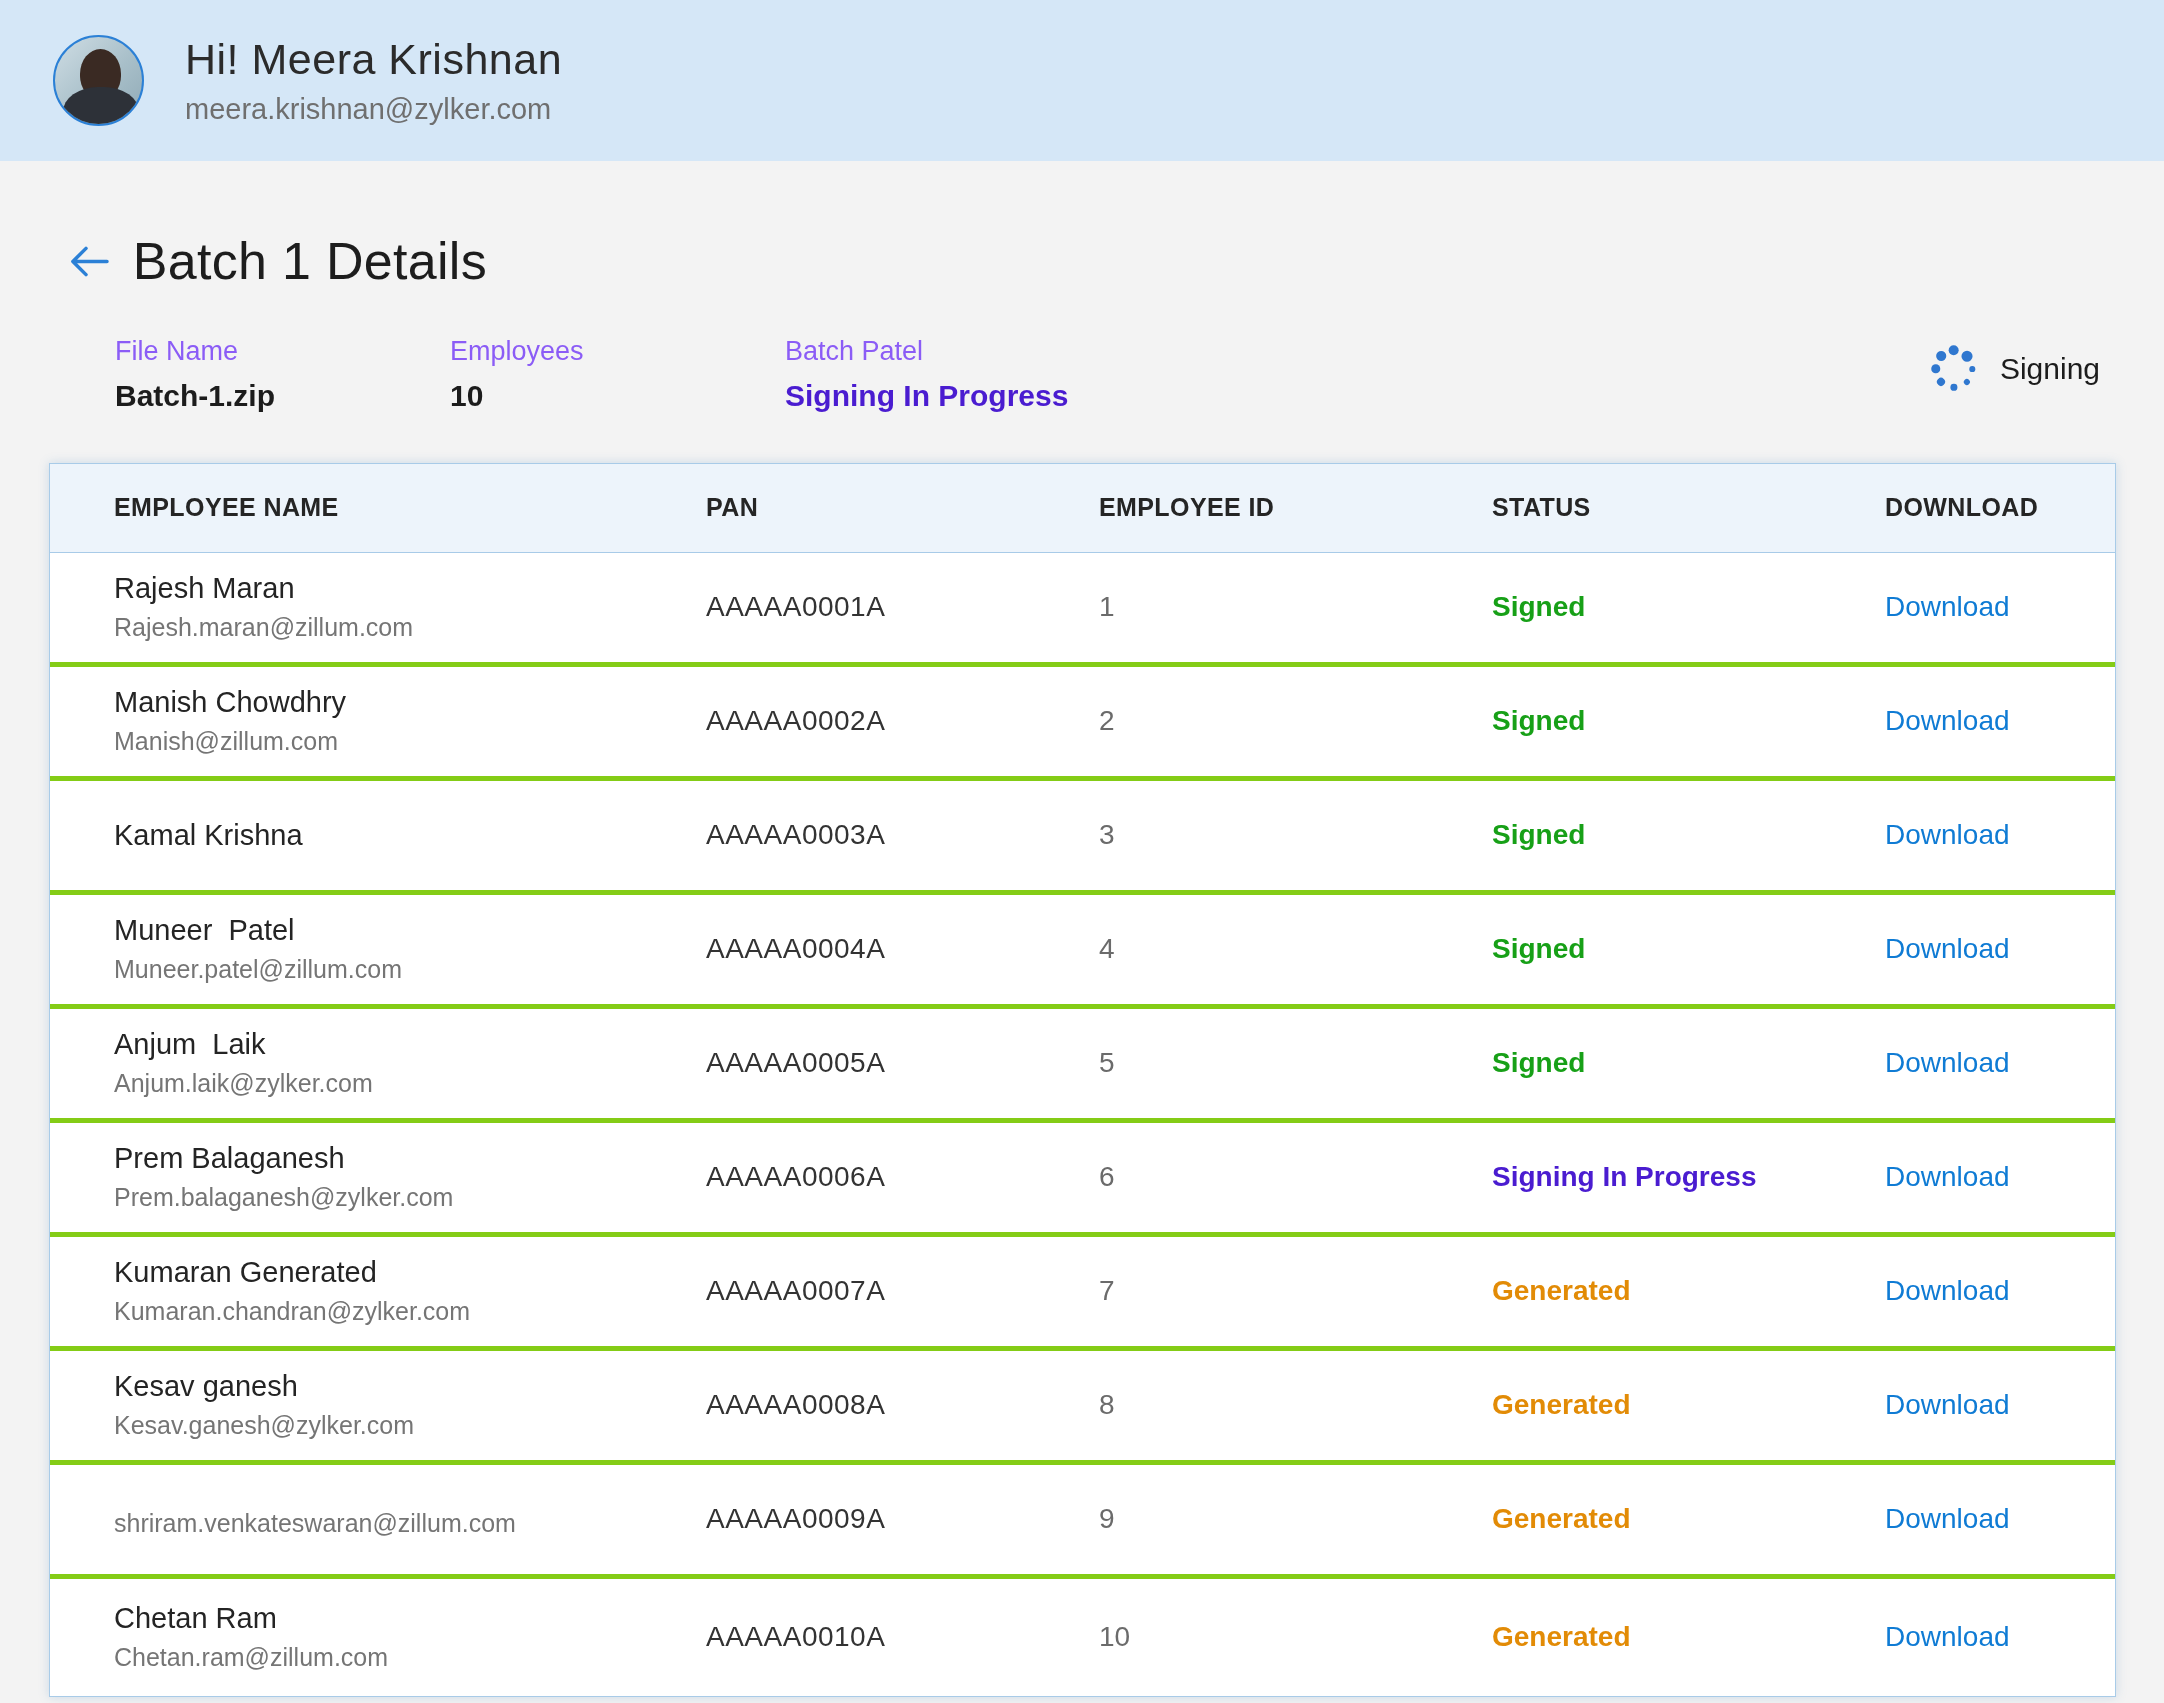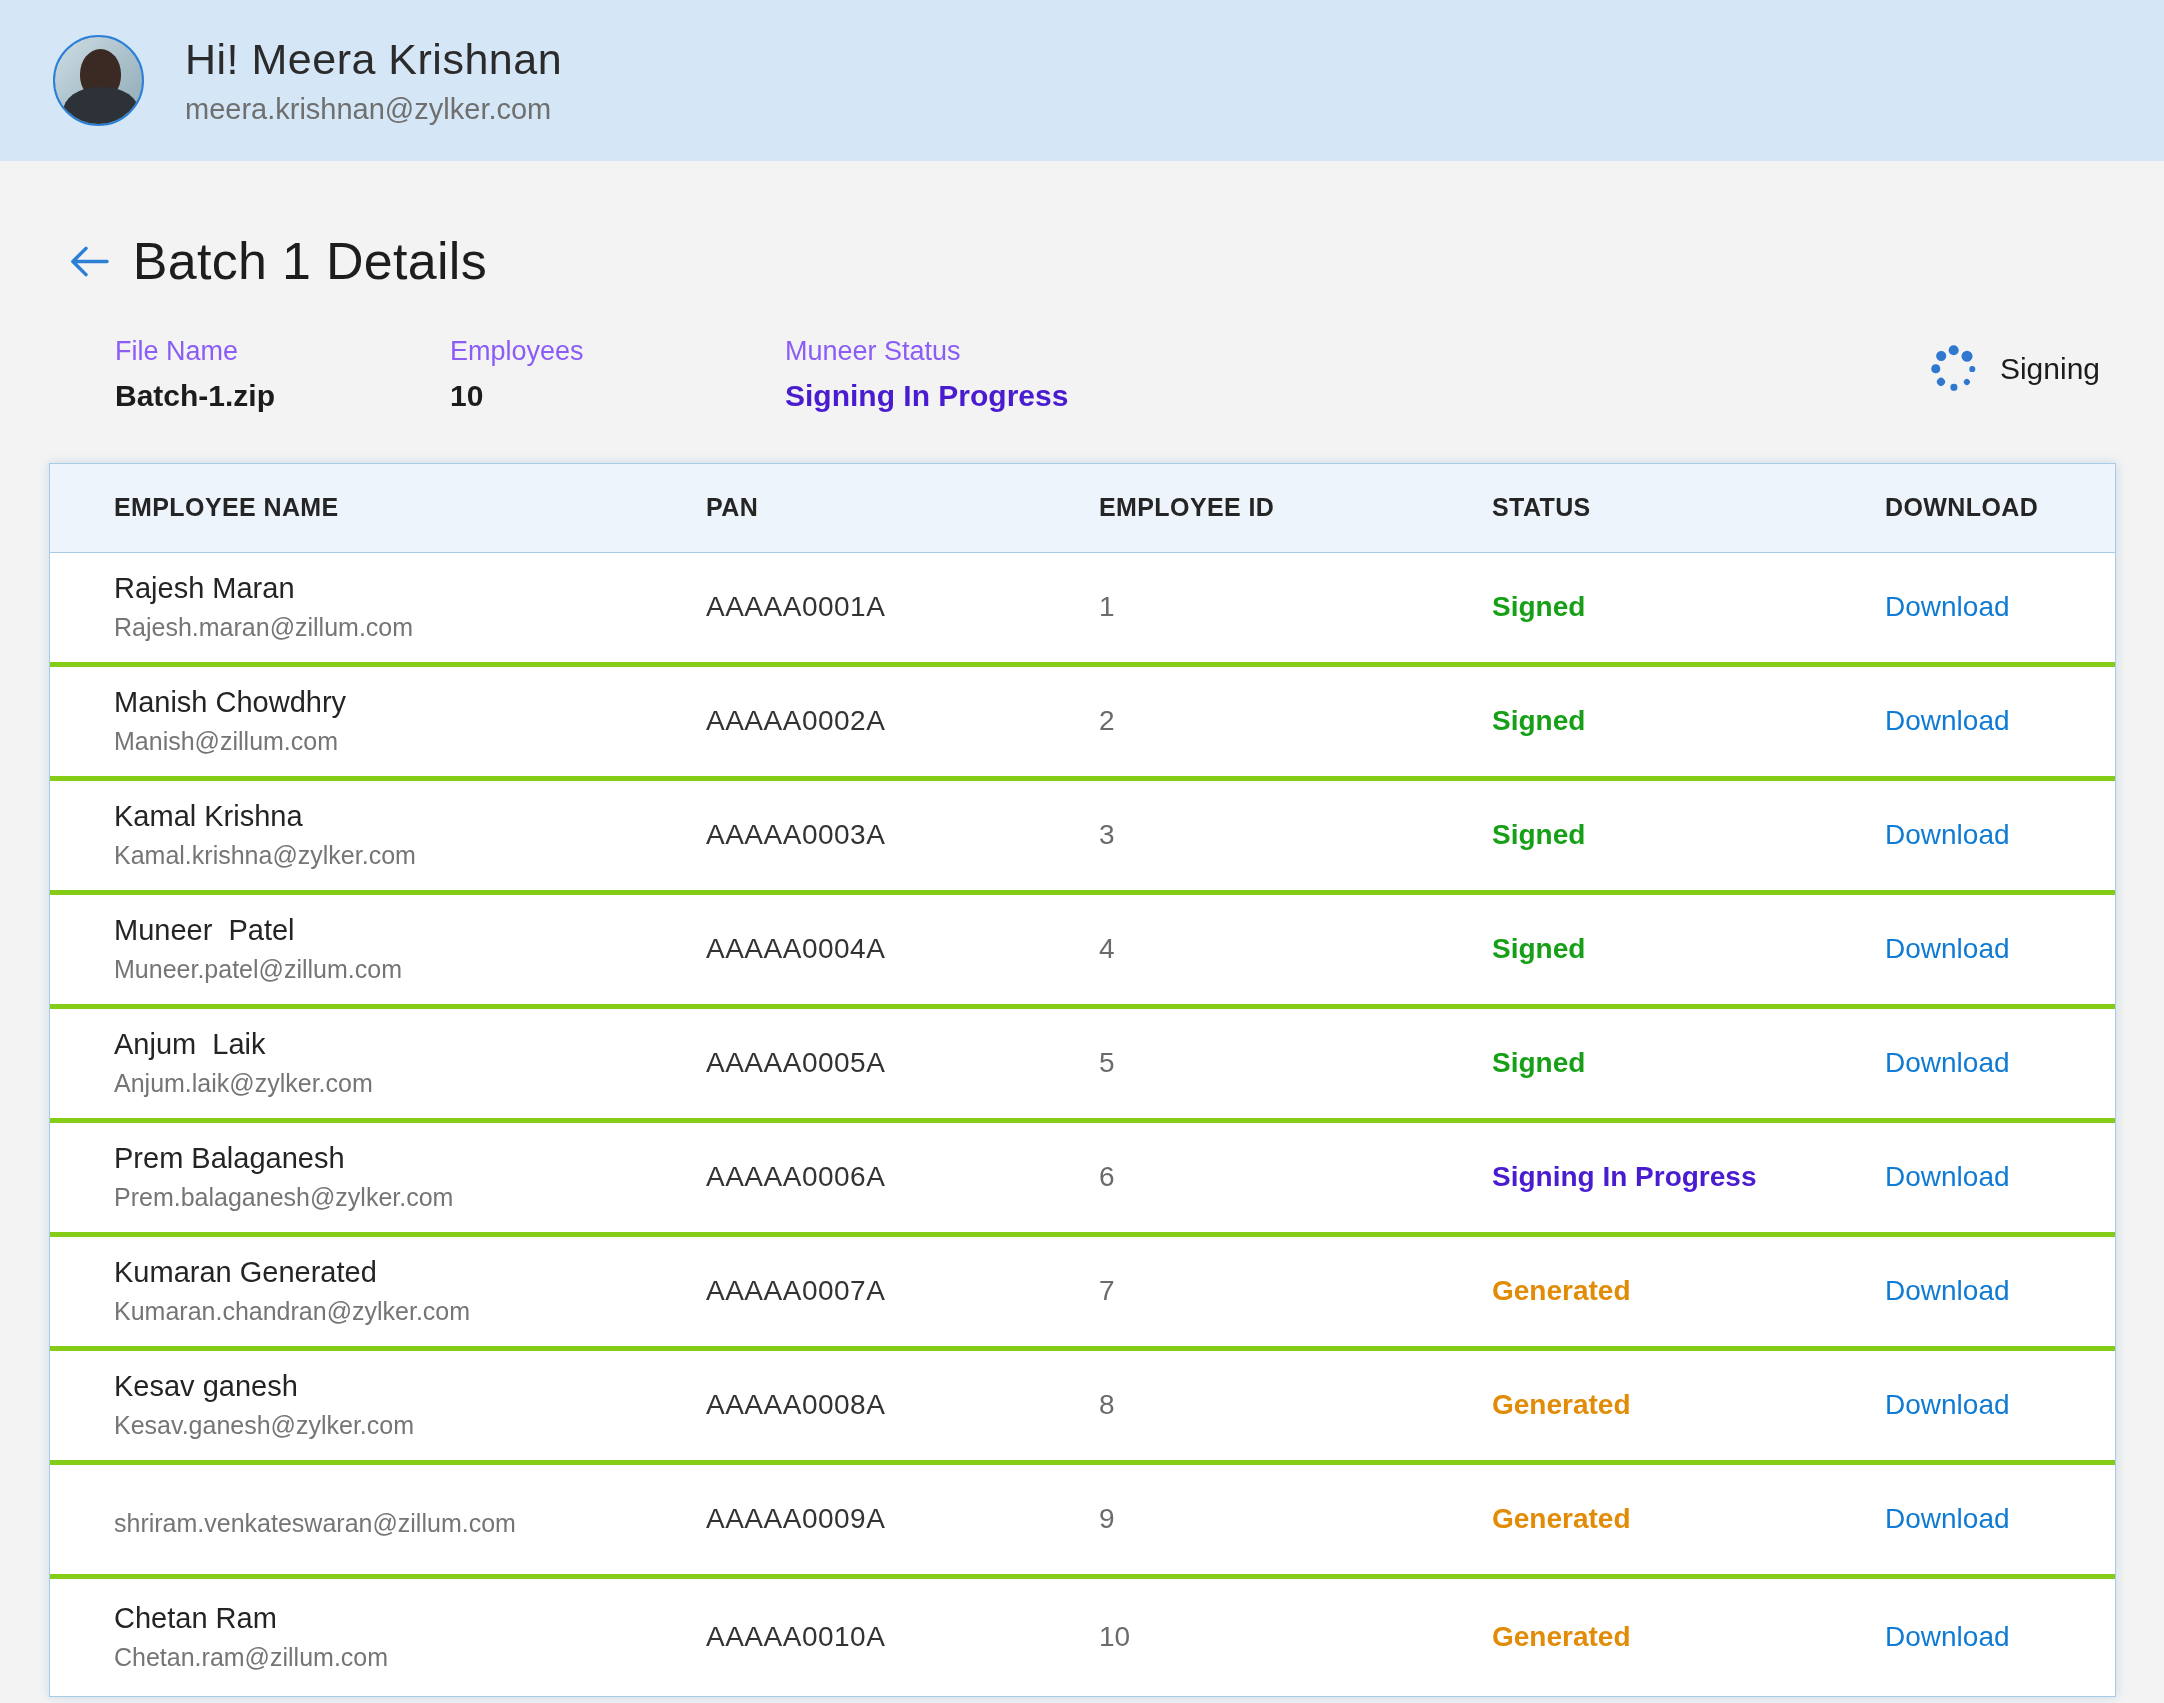--- a/index.html
+++ b/index.html
@@ -211,21 +211,21 @@
   <div class="meta-row">
     <div class="meta-block">
       <div class="meta-label">File Name</div>
       <div class="meta-value">Batch-1.zip</div>
     </div>
     <div class="meta-block">
       <div class="meta-label">Employees</div>
       <div class="meta-value">10</div>
     </div>
     <div class="meta-block wide">
-      <div class="meta-label">Muneer Status</div>
+      <div class="meta-label">Batch Patel</div>
       <div class="meta-value purple">Signing In Progress</div>
     </div>
 
     <div class="signing-indicator">
       <span class="spinner">
         <i></i>
           <i></i>
           <i></i>
           <i></i>
           <i></i>
@@ -266,21 +266,20 @@
     <div class="cell pan-cell">AAAAA0002A</div>
     <div class="cell id-cell">2</div>
     <div class="cell status-cell" style="color: rgb(23, 160, 23);">Signed</div>
     <div class="cell dl-cell">
       <a class="dl-link">Download</a>
     </div>
   </div>
         <div class="trow">
     <div class="cell name-cell">
       <div class="emp-name">Kamal Krishna</div>
-      <div class="emp-email">Kamal.krishna@zylker.com</div>
     </div>
     <div class="cell pan-cell">AAAAA0003A</div>
     <div class="cell id-cell">3</div>
     <div class="cell status-cell" style="color: rgb(23, 160, 23);">Signed</div>
     <div class="cell dl-cell">
       <a class="dl-link">Download</a>
     </div>
   </div>
         <div class="trow">
     <div class="cell name-cell">

